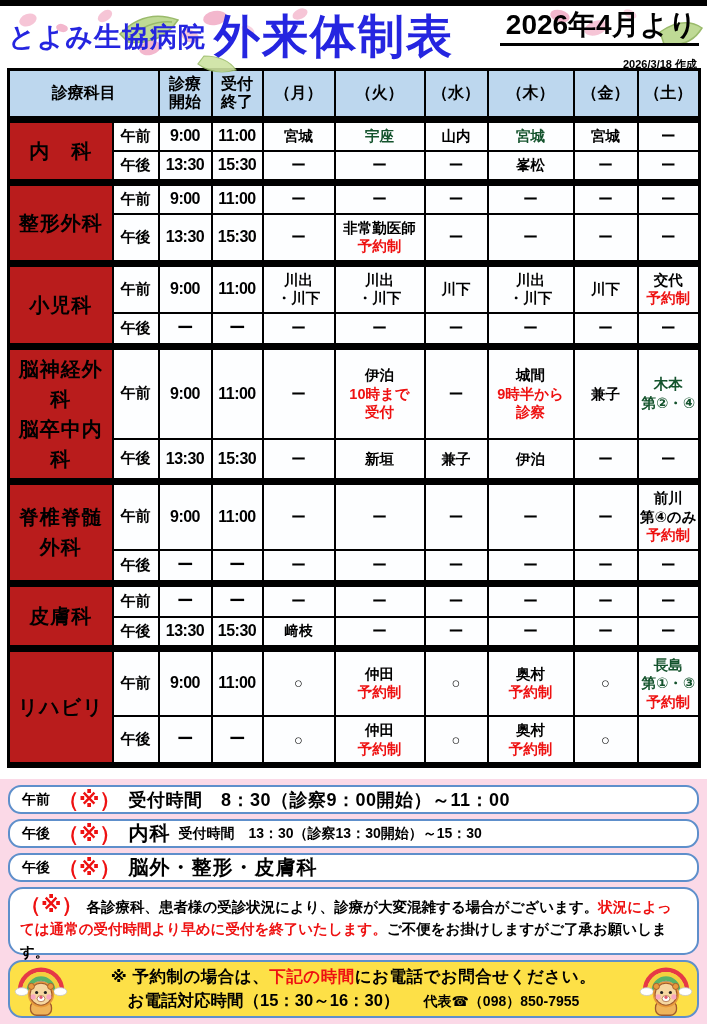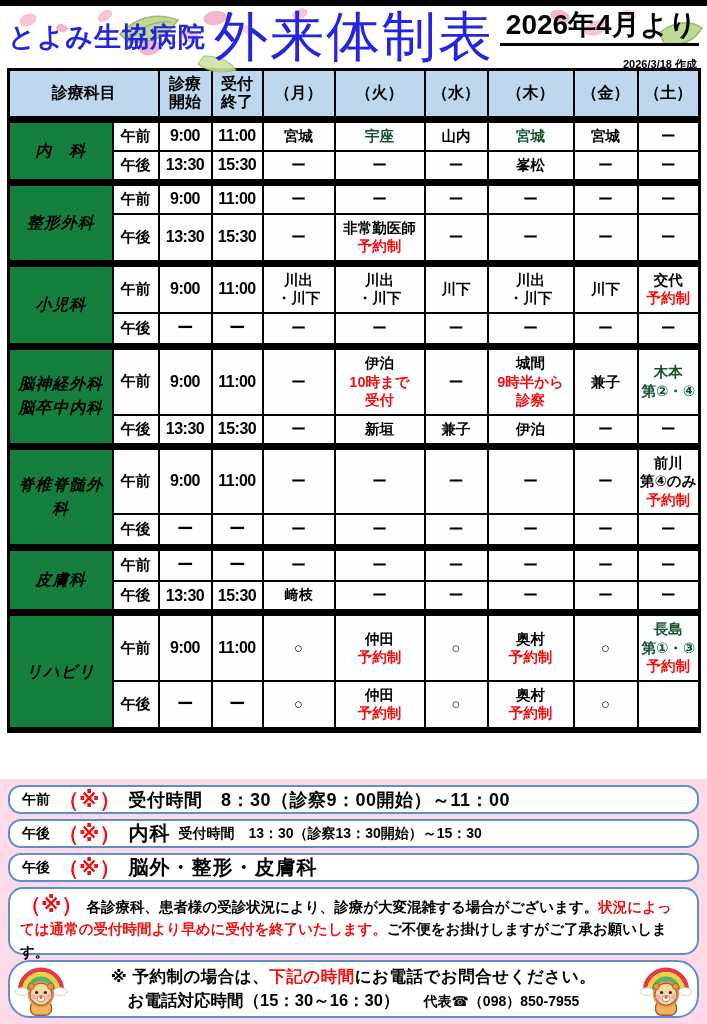--- a/index.html
+++ b/index.html
@@ -4,32 +4,32 @@
 <style>
   * { margin:0; padding:0; box-sizing:border-box; }
   body { font-family: "Liberation Sans", "DejaVu Sans", sans-serif; background:#dddddd; }
   .page { width:707px; height:1024px; background:#ffffff; margin:0 auto; position:relative; overflow:hidden; }
   .top-bar { height:6px; background:#000; width:100%; }
 
   
   .masthead { position:relative; height:62px; padding:0 8px; display:flex; align-items:center; }
   .sakura { position:absolute; left:0; top:0; width:707px; height:78px; pointer-events:none; }
   .hospital-name { position:relative; color:#2525e0; font-weight:bold; font-size:27px; letter-spacing:1px; white-space:nowrap; }
-  .main-title { position:relative; color:#2525e0; font-weight:normal; font-size:54px; letter-spacing:2px; margin-left:8px; white-space:nowrap; }
+  .main-title { position:relative; color:#2525e0; font-weight:bold; font-size:46px; letter-spacing:2px; margin-left:8px; white-space:nowrap; }
   .date-block { position:relative; margin-left:auto; text-align:right; padding-top:6px; }
   .date-effective { font-size:28px; font-weight:bold; color:#000; border-bottom:3px solid #000; line-height:1.2; padding:0 2px 1px 6px; white-space:nowrap; }
   .date-created { font-size:11px; font-weight:bold; color:#000; margin-top:11px; padding-right:2px; }
 
   
   table.schedule { border-collapse:collapse; table-layout:fixed; width:691px; margin:0 7px;
                    border:3px solid #000; border-bottom:6px solid #000; }
   .schedule th, .schedule td { border:2px solid #000; text-align:center; vertical-align:middle;
                    font-weight:bold; color:#000; padding:4px 1px; background:#fdfeff; }
   .schedule th.hdr { background:#bdd7ee; font-size:16px; height:38px; white-space:pre-line; line-height:1.15; }
-  .schedule td.dept { background:#15803d; font-size:16px; white-space:pre-line; line-height:1.5; letter-spacing:1px;font-style:italic; }
+  .schedule td.dept { background:#b91c1c; font-size:20px; white-space:pre-line; line-height:1.5; letter-spacing:1px; }
   .schedule td.session { font-size:15px; }
   .schedule td.time { font-size:16px; letter-spacing:-0.5px; }
   .schedule td.day { font-size:14.5px; line-height:1.28; }
   .schedule tr.group-first td { border-top:7px solid #000; }
   .line { white-space:nowrap; }
   .c-k { color:#000000; }
   .c-b { color:#14532d; }
   .c-r { color:#ee1111; }
 
   
@@ -38,21 +38,21 @@
   .note-box { background:#ffffff; border:2px solid #5e8fcb; border-radius:13px; padding:2px 12px;
               display:flex; align-items:center; gap:8px; min-height:29px; }
   .note-prefix { font-size:14px; font-weight:bold; }
   .note-marker { font-size:21px; font-weight:bold; color:#ee1111; line-height:1; }
   .note-title { font-size:20px; font-weight:bold; letter-spacing:1px; }
   .note-text-lg { font-size:18px; font-weight:bold; letter-spacing:0.5px; }
   .note-text-sm { font-size:14px; font-weight:bold; }
   .caution-box { background:#ffffff; border:2px solid #5e8fcb; border-radius:15px; padding:5px 12px 5px 10px;
                  font-size:14.5px; font-weight:bold; line-height:1.55; min-height:62px; }
   .caution-box .note-marker { margin-right:4px; }
-  .phone-box { background:#ffffff; border:2px solid #5e8fcb; border-radius:22px; padding:2px 4px;
+  .phone-box { background:#fde047; border:2px solid #5e8fcb; border-radius:14px; padding:2px 4px;
                display:flex; align-items:center; justify-content:space-between; min-height:58px; }
   .phone-center { flex:1; text-align:center; }
   .phone-line1 { font-size:16.5px; font-weight:bold; letter-spacing:0.5px; }
   .phone-line2 { display:flex; justify-content:center; align-items:baseline; gap:24px; margin-top:2px; }
   .phone-hours { font-size:16.5px; font-weight:bold; }
   .phone-number { font-size:14px; font-weight:bold; }
   .mascot { width:54px; height:56px; flex:0 0 auto; }
 </style>
 </head>
 <body>

